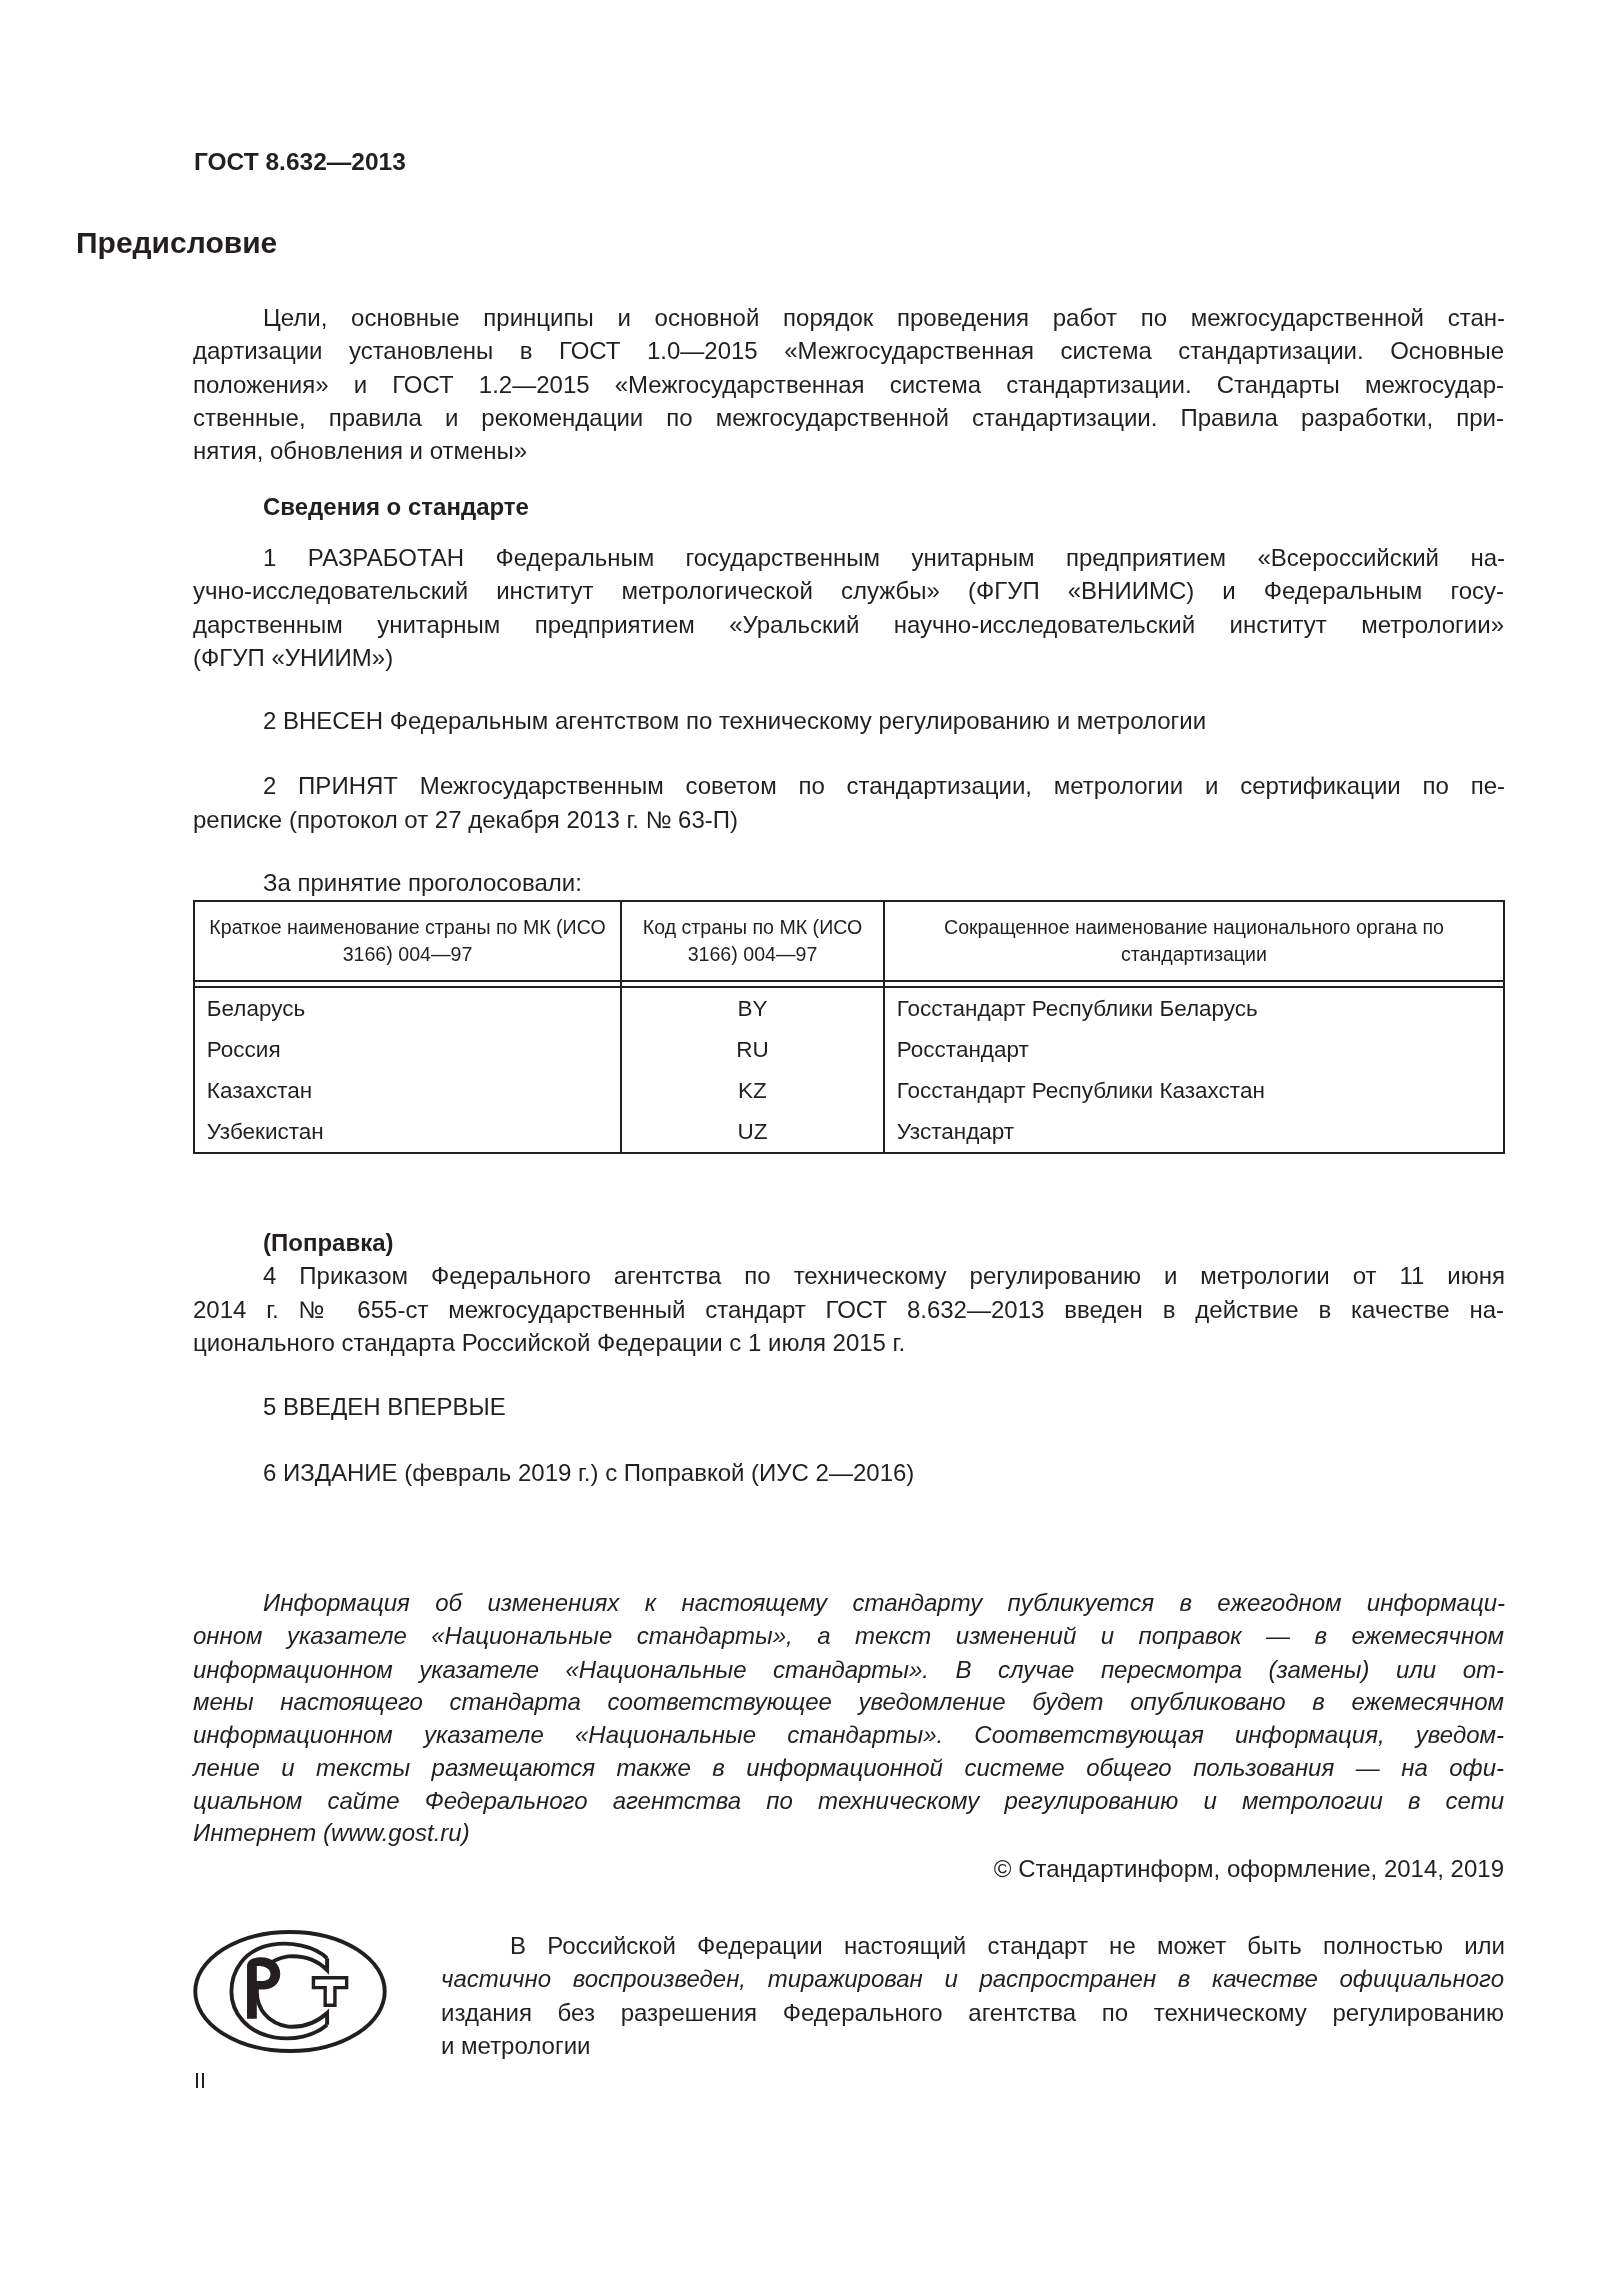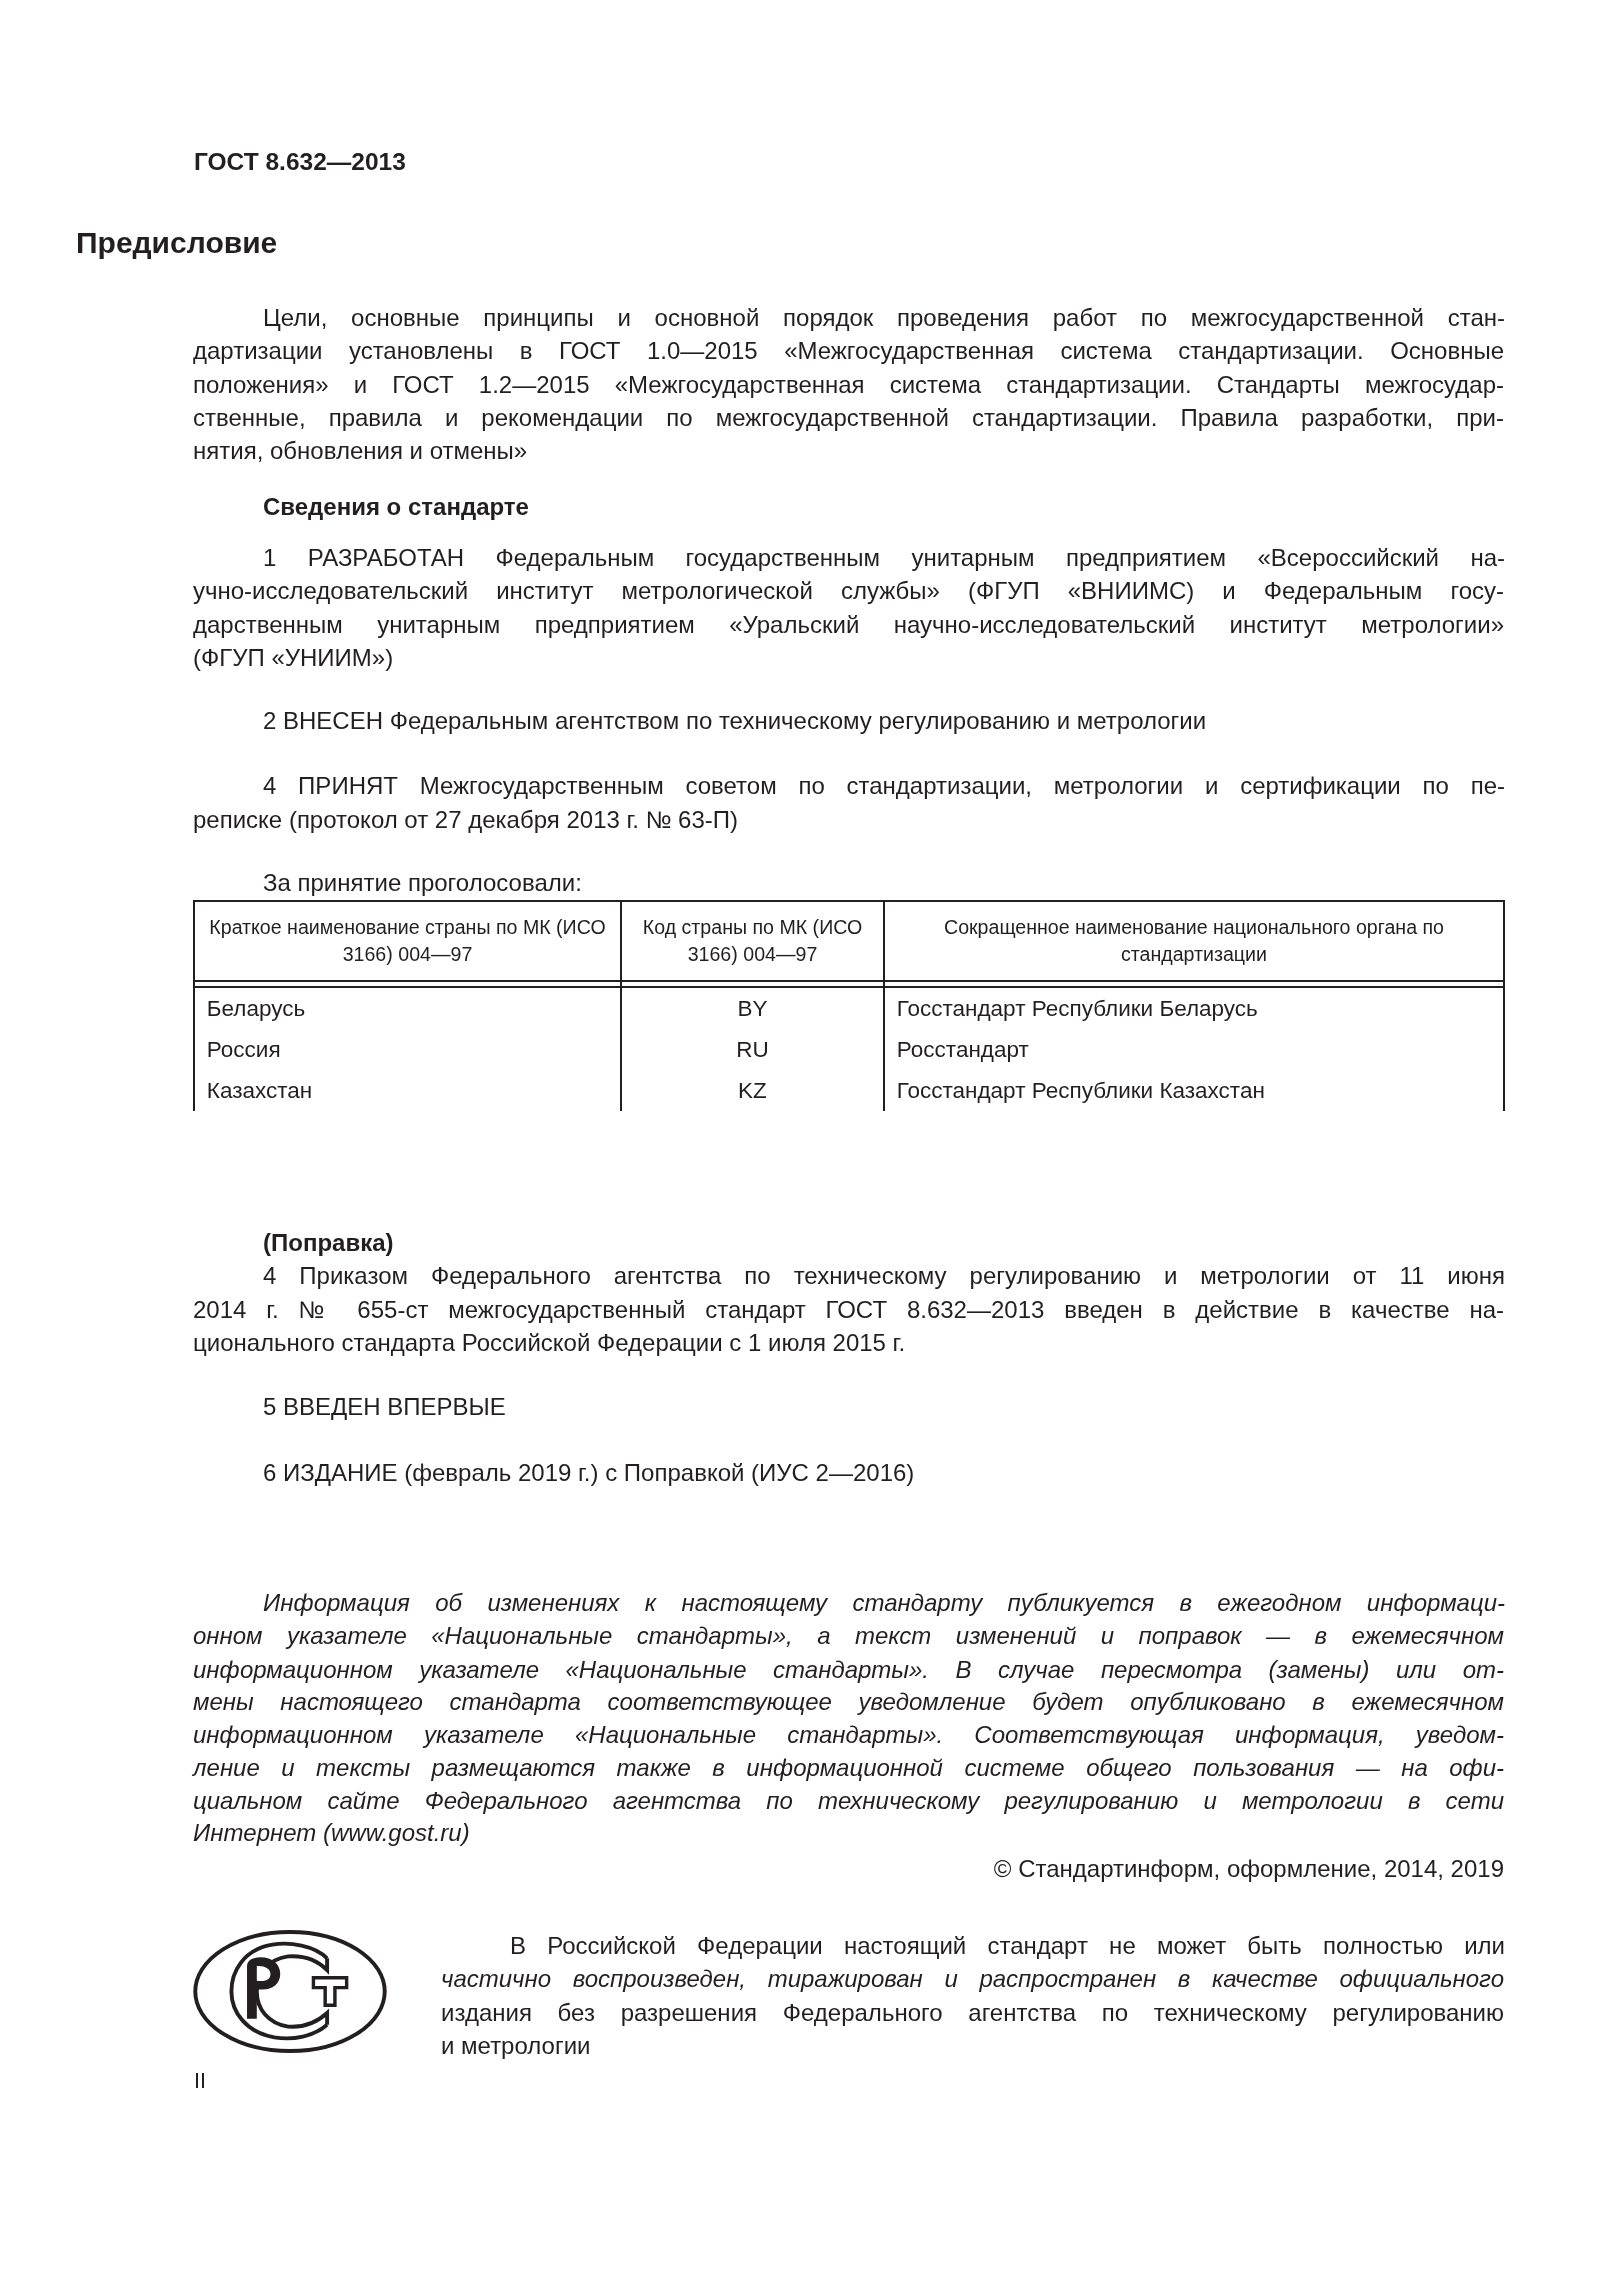--- a/index.html
+++ b/index.html
@@ -45,21 +45,21 @@
 <div>
   <div class="line ind" style="top:541px">1 РАЗРАБОТАН Федеральным государственным унитарным предприятием «Всероссийский на-</div>
   <div class="line" style="top:574px">учно-исследовательский институт метрологической службы» (ФГУП «ВНИИМС) и Федеральным госу-</div>
   <div class="line" style="top:608px">дарственным унитарным предприятием «Уральский научно-исследовательский институт метрологии»</div>
   <div class="line last" style="top:641px">(ФГУП «УНИИМ»)</div>
 </div>
 
 <div class="line ind last" style="top:704px">2 ВНЕСЕН Федеральным агентством по техническому регулированию и метрологии</div>
 
 <div>
-  <div class="line ind" style="top:769px">4 ПРИНЯТ Межгосударственным советом по стандартизации, метрологии и сертификации по пе-</div>
+  <div class="line ind" style="top:769px">2 ПРИНЯТ Межгосударственным советом по стандартизации, метрологии и сертификации по пе-</div>
   <div class="line last" style="top:803px">реписке (протокол от 27 декабря 2013 г. № 63-П)</div>
 </div>
 
 <div class="line ind last" style="top:866px">За принятие проголосовали:</div>
 
 <table class="vote">
   <colgroup>
     <col style="width:427px">
       <col style="width:263px">
       <col>
@@ -84,20 +84,25 @@
     </tr>
     <tr>
       <td>Россия</td>
       <td class="code">RU</td>
       <td>Росстандарт</td>
     </tr>
     <tr>
       <td>Казахстан</td>
       <td class="code">KZ</td>
       <td>Госстандарт Республики Казахстан</td>
+    </tr>
+    <tr class="lastrow">
+      <td>Узбекистан</td>
+      <td class="code">UZ</td>
+      <td>Узстандарт</td>
     </tr>
   </tbody>
 </table>
 
 <div class="line ind last bold" style="top:1226px">(Поправка)</div>
 <div>
   <div class="line ind" style="top:1259px">4 Приказом Федерального агентства по техническому регулированию и метрологии от 11 июня</div>
   <div class="line" style="top:1293px">2014 г. №  655-ст межгосударственный стандарт ГОСТ 8.632—2013 введен в действие в качестве на-</div>
   <div class="line last" style="top:1326px">ционального стандарта Российской Федерации с 1 июля 2015 г.</div>
 </div>

